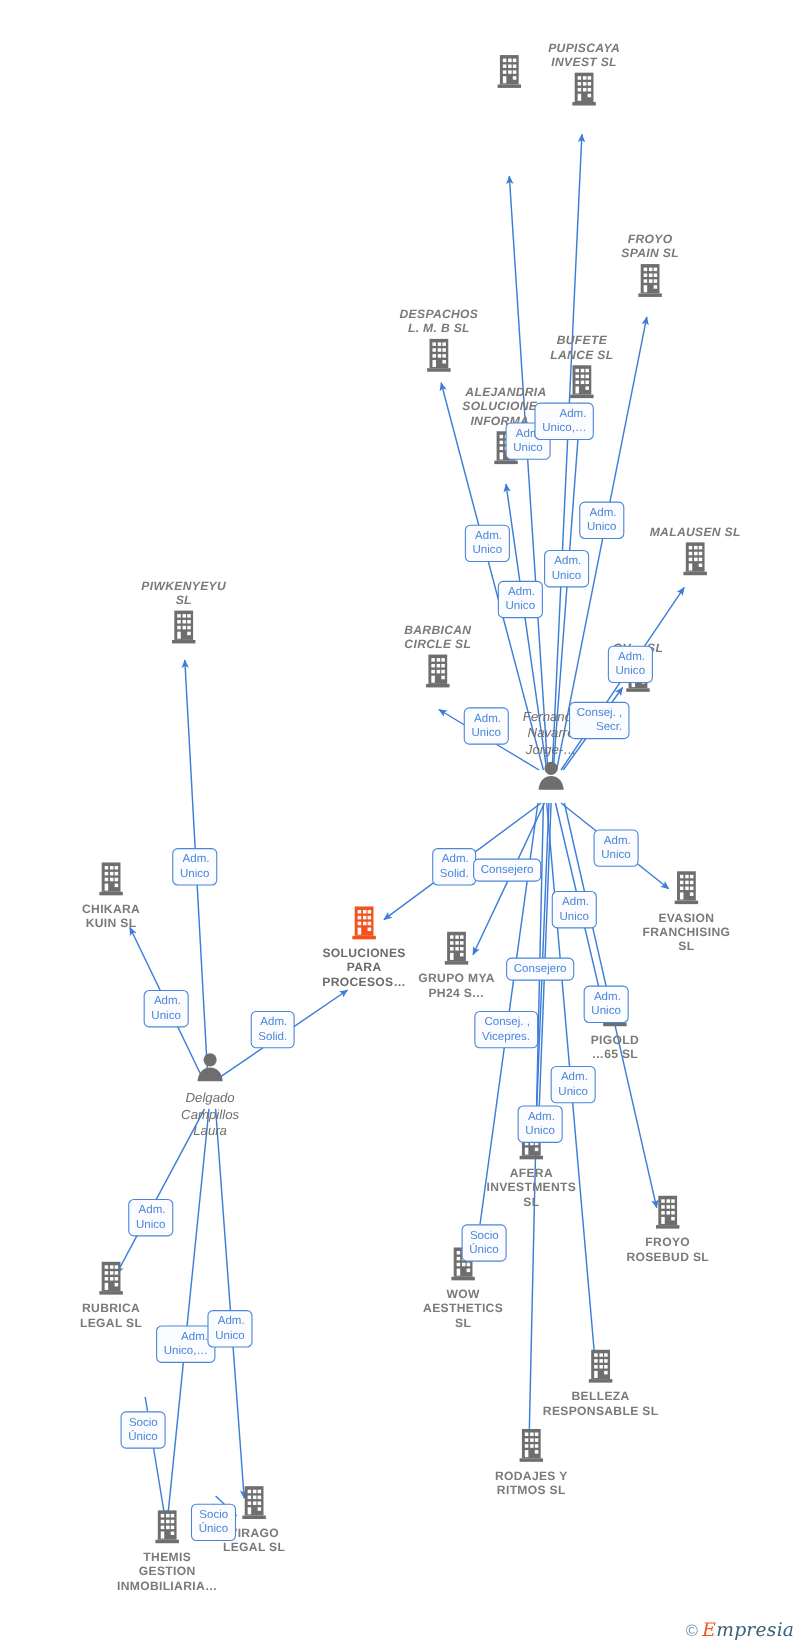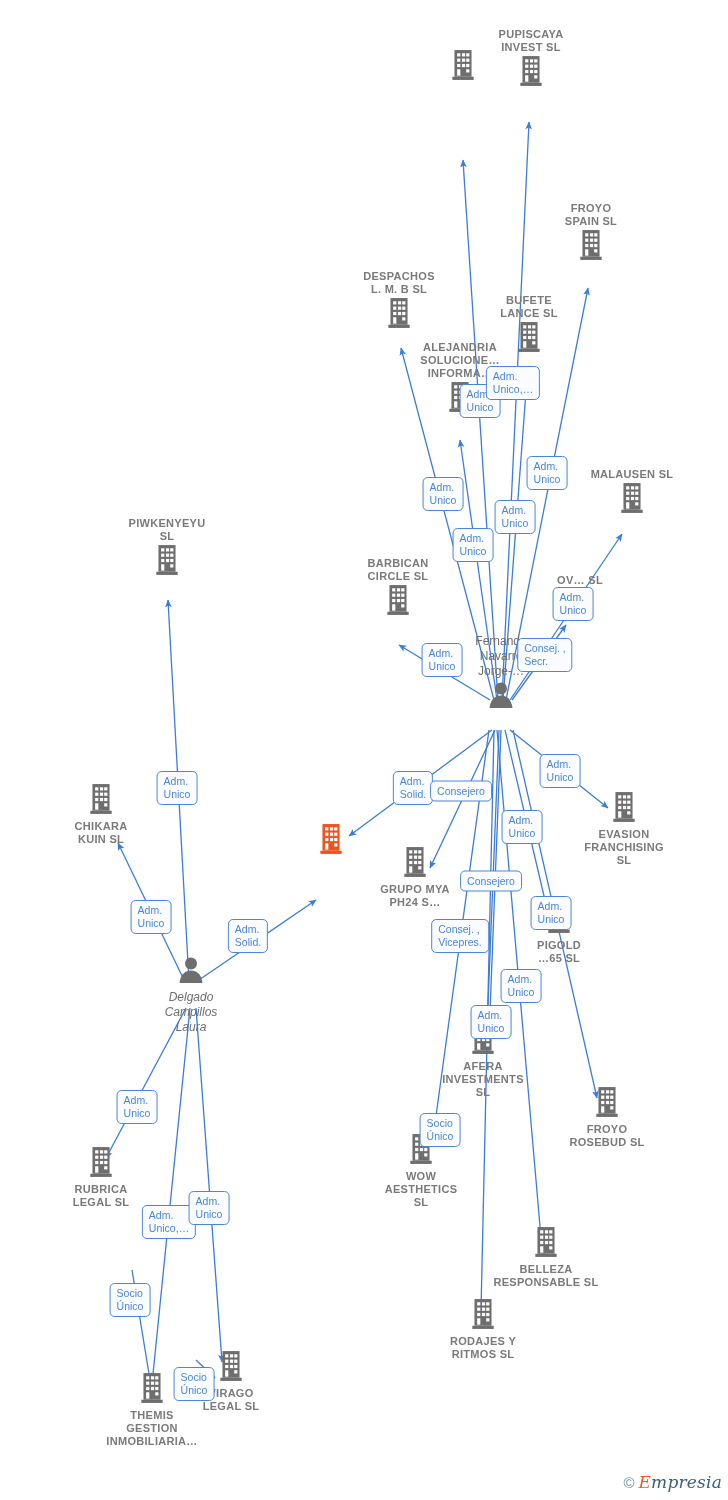--- a/index.html
+++ b/index.html
@@ -11,27 +11,27 @@
   #stage{position:relative;width:728px;height:1500px;background:#fff;}
   svg#edges{position:absolute;left:0;top:0;width:728px;height:1500px;}
 
   .node{position:absolute;transform:translate(-50%,0);text-align:center;width:150px;}
   .node .ico{display:block;margin:0 auto;}
   .node .lbl{
     display:block;color:#7a7a7a;font-size:11px;line-height:13px;
     letter-spacing:.3px;font-weight:700;white-space:pre-line;margin-top:1px;
   }
   .node.person .lbl{font-weight:400;color:#6e6e6e;font-size:12px;line-height:15px;letter-spacing:0;}
-  .node.above .lbl{margin-top:2px;margin-bottom:1px;}
+  .node.above .lbl{margin-top:12px;margin-bottom:1px;font-style:italic;}
   .node.target .lbl{color:#6b6b6b;font-weight:700;}
 
   .edge-label{
     position:absolute;transform:translate(-50%,-50%);
     background:#fbfcff;border:1px solid #4a86d8;border-radius:5px;
-    color:#4a86d8;font-size:10.5px;line-height:13px;text-align:left;
+    color:#4a86d8;font-size:10.5px;line-height:13px;text-align:right;
     padding:3px 6px;white-space:pre-line;box-sizing:border-box;
   }
   .watermark{
     position:absolute;right:6px;bottom:8px;display:flex;align-items:center;gap:4px;
   }
   .watermark .cmark{color:#6e8fa8;font-size:15px;}
   .watermark .wtext{
     font-family:"DejaVu Serif","Liberation Serif",serif;font-style:italic;
     font-size:17px;color:#3a5f79;letter-spacing:.2px;
   }
@@ -354,20 +354,23 @@
               <rect x="6.5" y="9" width="3" height="3"></rect>
               <rect x="11" y="9" width="3" height="3"></rect>
               <rect x="15" y="9" width="3" height="3"></rect>
               <rect x="6.5" y="14" width="3" height="3"></rect>
               <rect x="11" y="14" width="3" height="3"></rect>
               <rect x="15" y="14" width="3" height="3"></rect>
               <rect x="6.5" y="19" width="3" height="6"></rect>
               <rect x="15" y="19" width="3" height="3"></rect>
             </g>
           </svg></span>
+        <span class="lbl">SOLUCIONES
+PARA
+PROCESOS…</span>
       </div>
       <div class="node company" style="left: 415px; top: 846px;">
         <span class="ico"><svg width="26" height="32" viewBox="0 0 24 30">
             <rect x="4" y="1" width="16" height="25" fill="#6e6e6e"></rect>
             <rect x="2" y="26" width="20" height="3" fill="#6e6e6e"></rect>
             <g fill="#ffffff">
               <rect x="6.5" y="4" width="3" height="3"></rect>
               <rect x="11" y="4" width="3" height="3"></rect>
               <rect x="15" y="4" width="3" height="3"></rect>
               <rect x="6.5" y="9" width="3" height="3"></rect>

